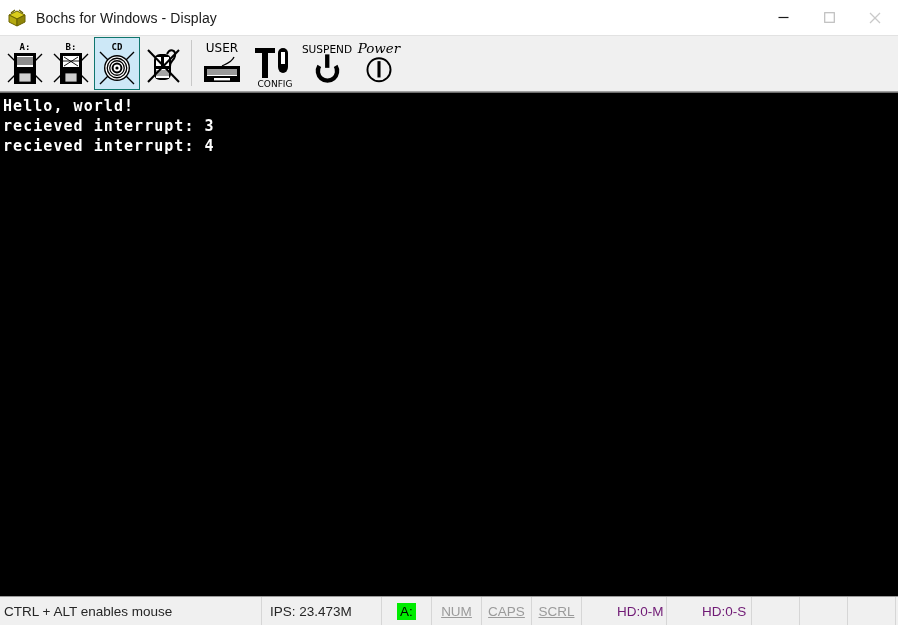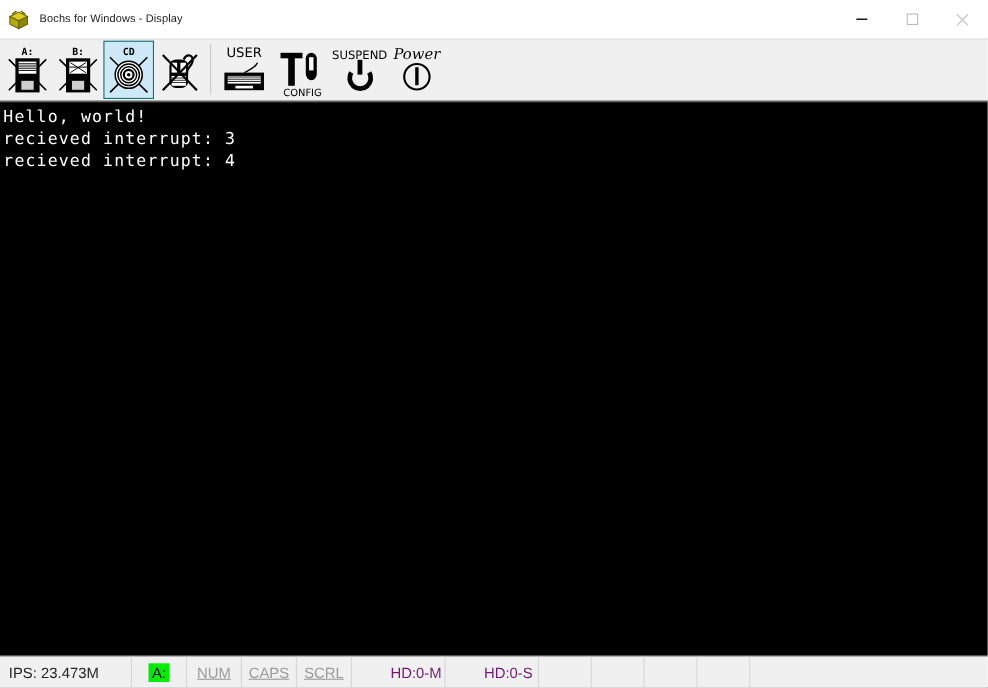--- a/index.html
+++ b/index.html
@@ -37,21 +37,21 @@
   }
   .title-icon {
     width: 22px;
     height: 22px;
     margin-left: 6px;
     margin-right: 8px;
     flex: 0 0 auto;
     display: block;
   }
   .title-text {
-    font-size: 10px;
+    font-size: 14px;
     color: #1b1b1b;
     letter-spacing: 0.1px;
     white-space: nowrap;
   }
   .win-buttons {
     position: absolute;
     right: 0;
     top: 0;
     height: 35px;
     display: flex;
@@ -120,21 +120,21 @@
     left: 3px;
     top: 3px;
     margin: 0;
     padding: 0;
     font-family: "DejaVu Sans Mono", "Liberation Mono", monospace;
     font-size: 15px;
     line-height: 20px;
     letter-spacing: 1.05px;
     color: #ffffff;
     white-space: pre;
-    font-weight: 400;
+    font-weight: 700;
   }
 
   
   .statusbar {
     height: 29px;
     min-height: 29px;
     background: #f0f0f0;
     border-top: 1px solid #9a9a9a;
     display: flex;
     align-items: stretch;
@@ -325,20 +325,21 @@
 
   </div>
 
   <div class="display">
     <pre class="vga-text">Hello, world!
 recieved interrupt: 3
 recieved interrupt: 4</pre>
   </div>
 
   <div class="statusbar">
+    <div class="sb-cell message">CTRL + ALT enables mouse</div>
     <div class="sb-cell ips">IPS: 23.473M</div>
     <div class="sb-cell led">
       <span class="led-chip">A:</span>
     </div>
     <div class="sb-cell flag">NUM</div>
     <div class="sb-cell flag">CAPS</div>
     <div class="sb-cell flag">SCRL</div>
     <div class="sb-cell disk">HD:0-M</div>
     <div class="sb-cell disk">HD:0-S</div>
     <div class="sb-cell blank"></div>

